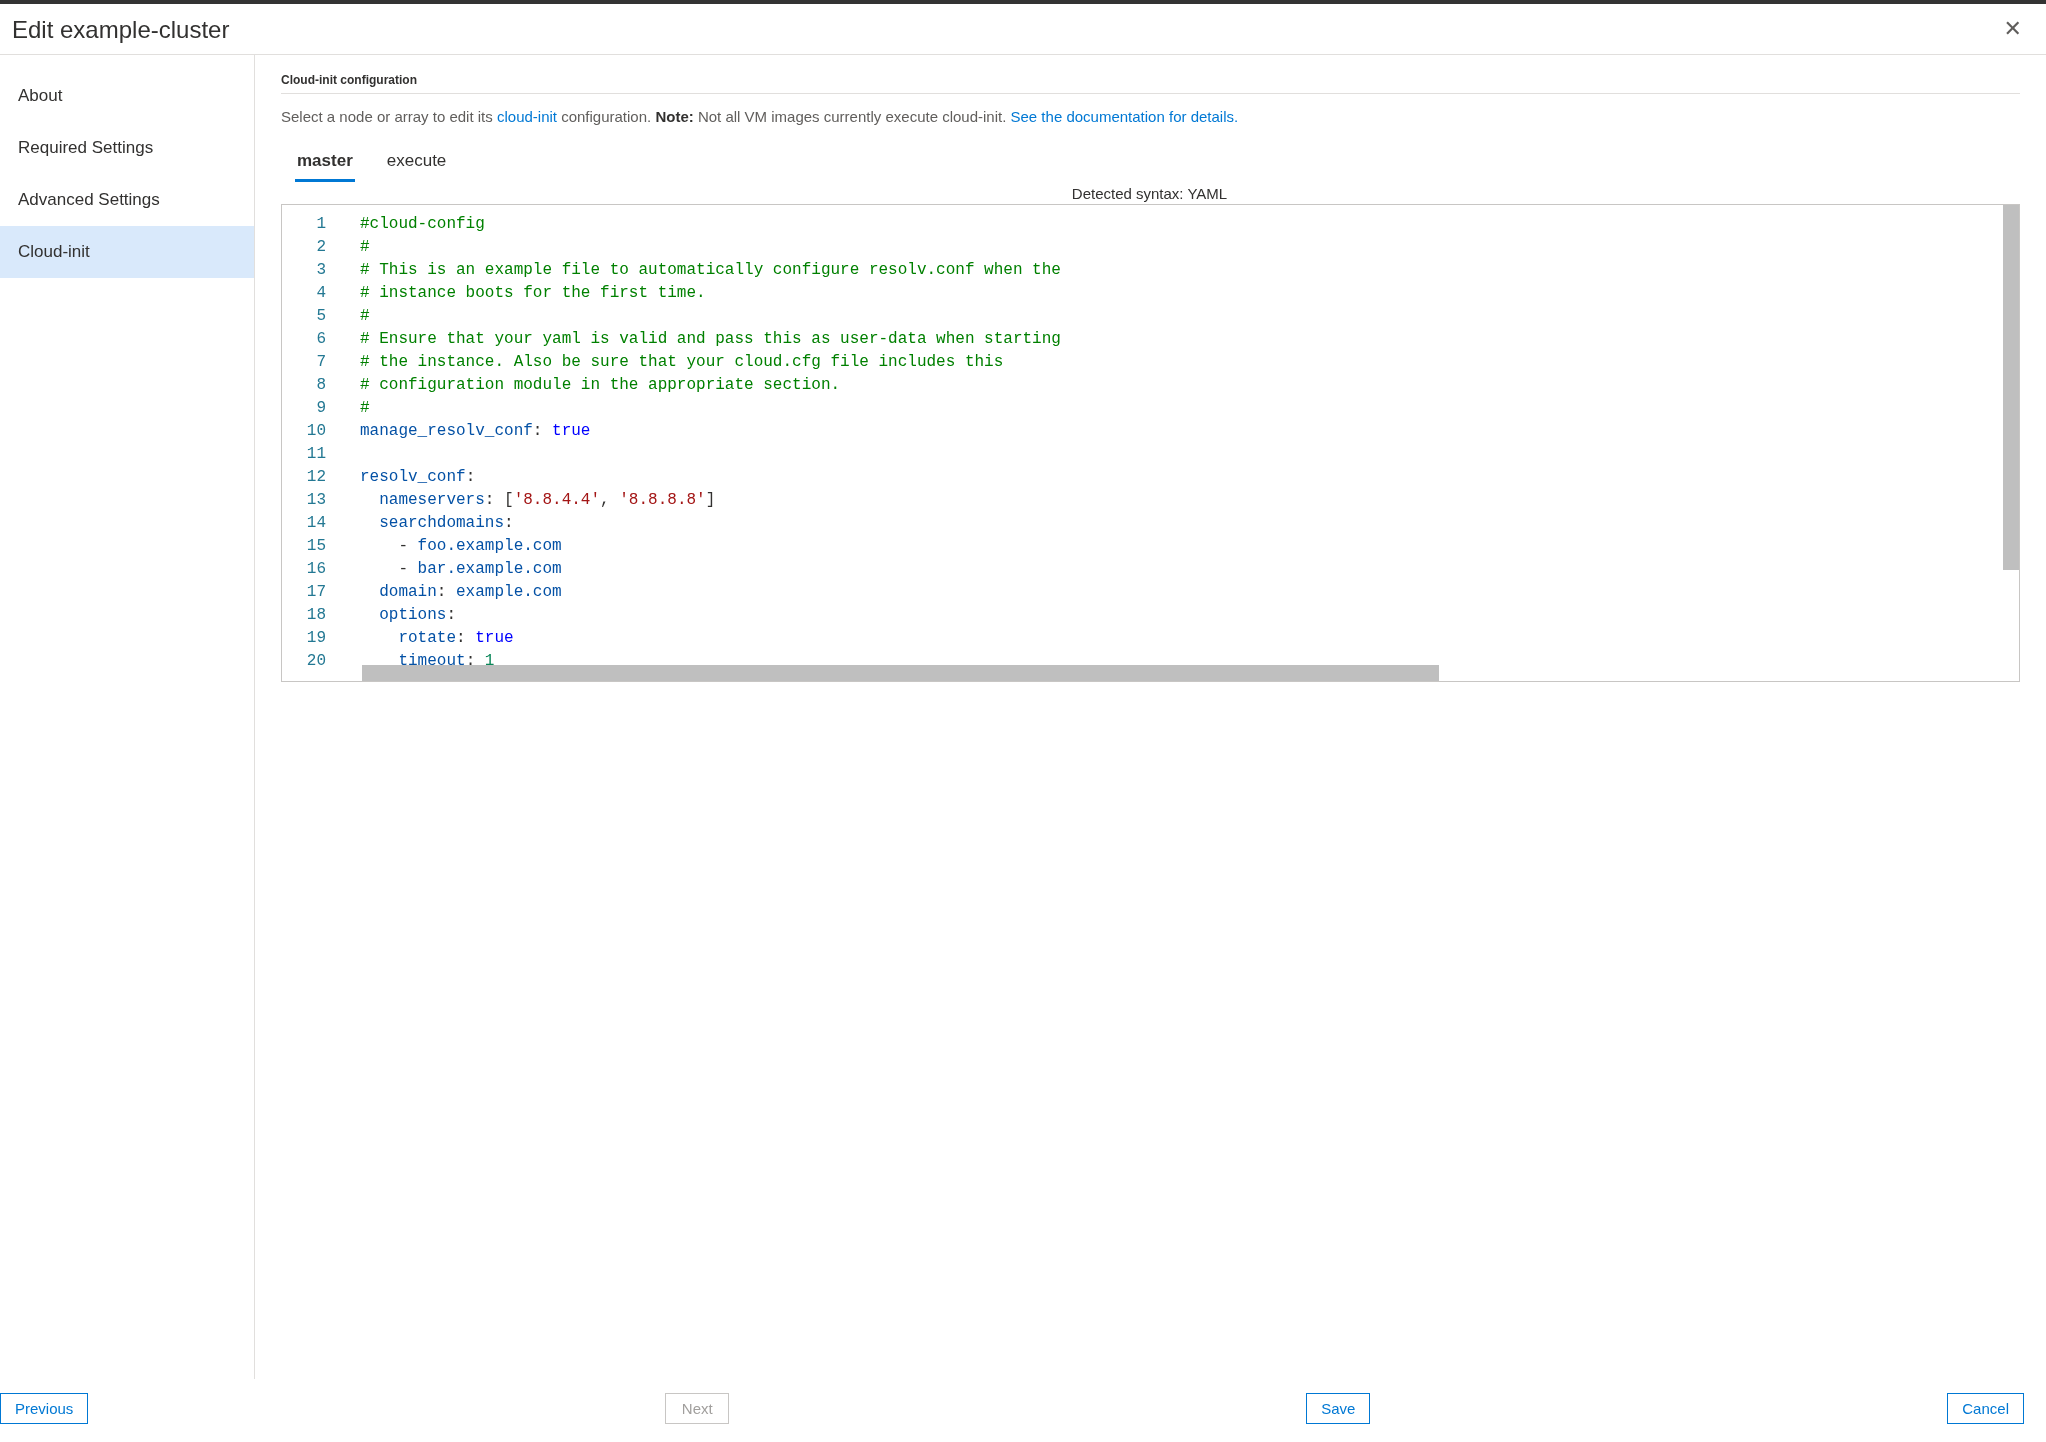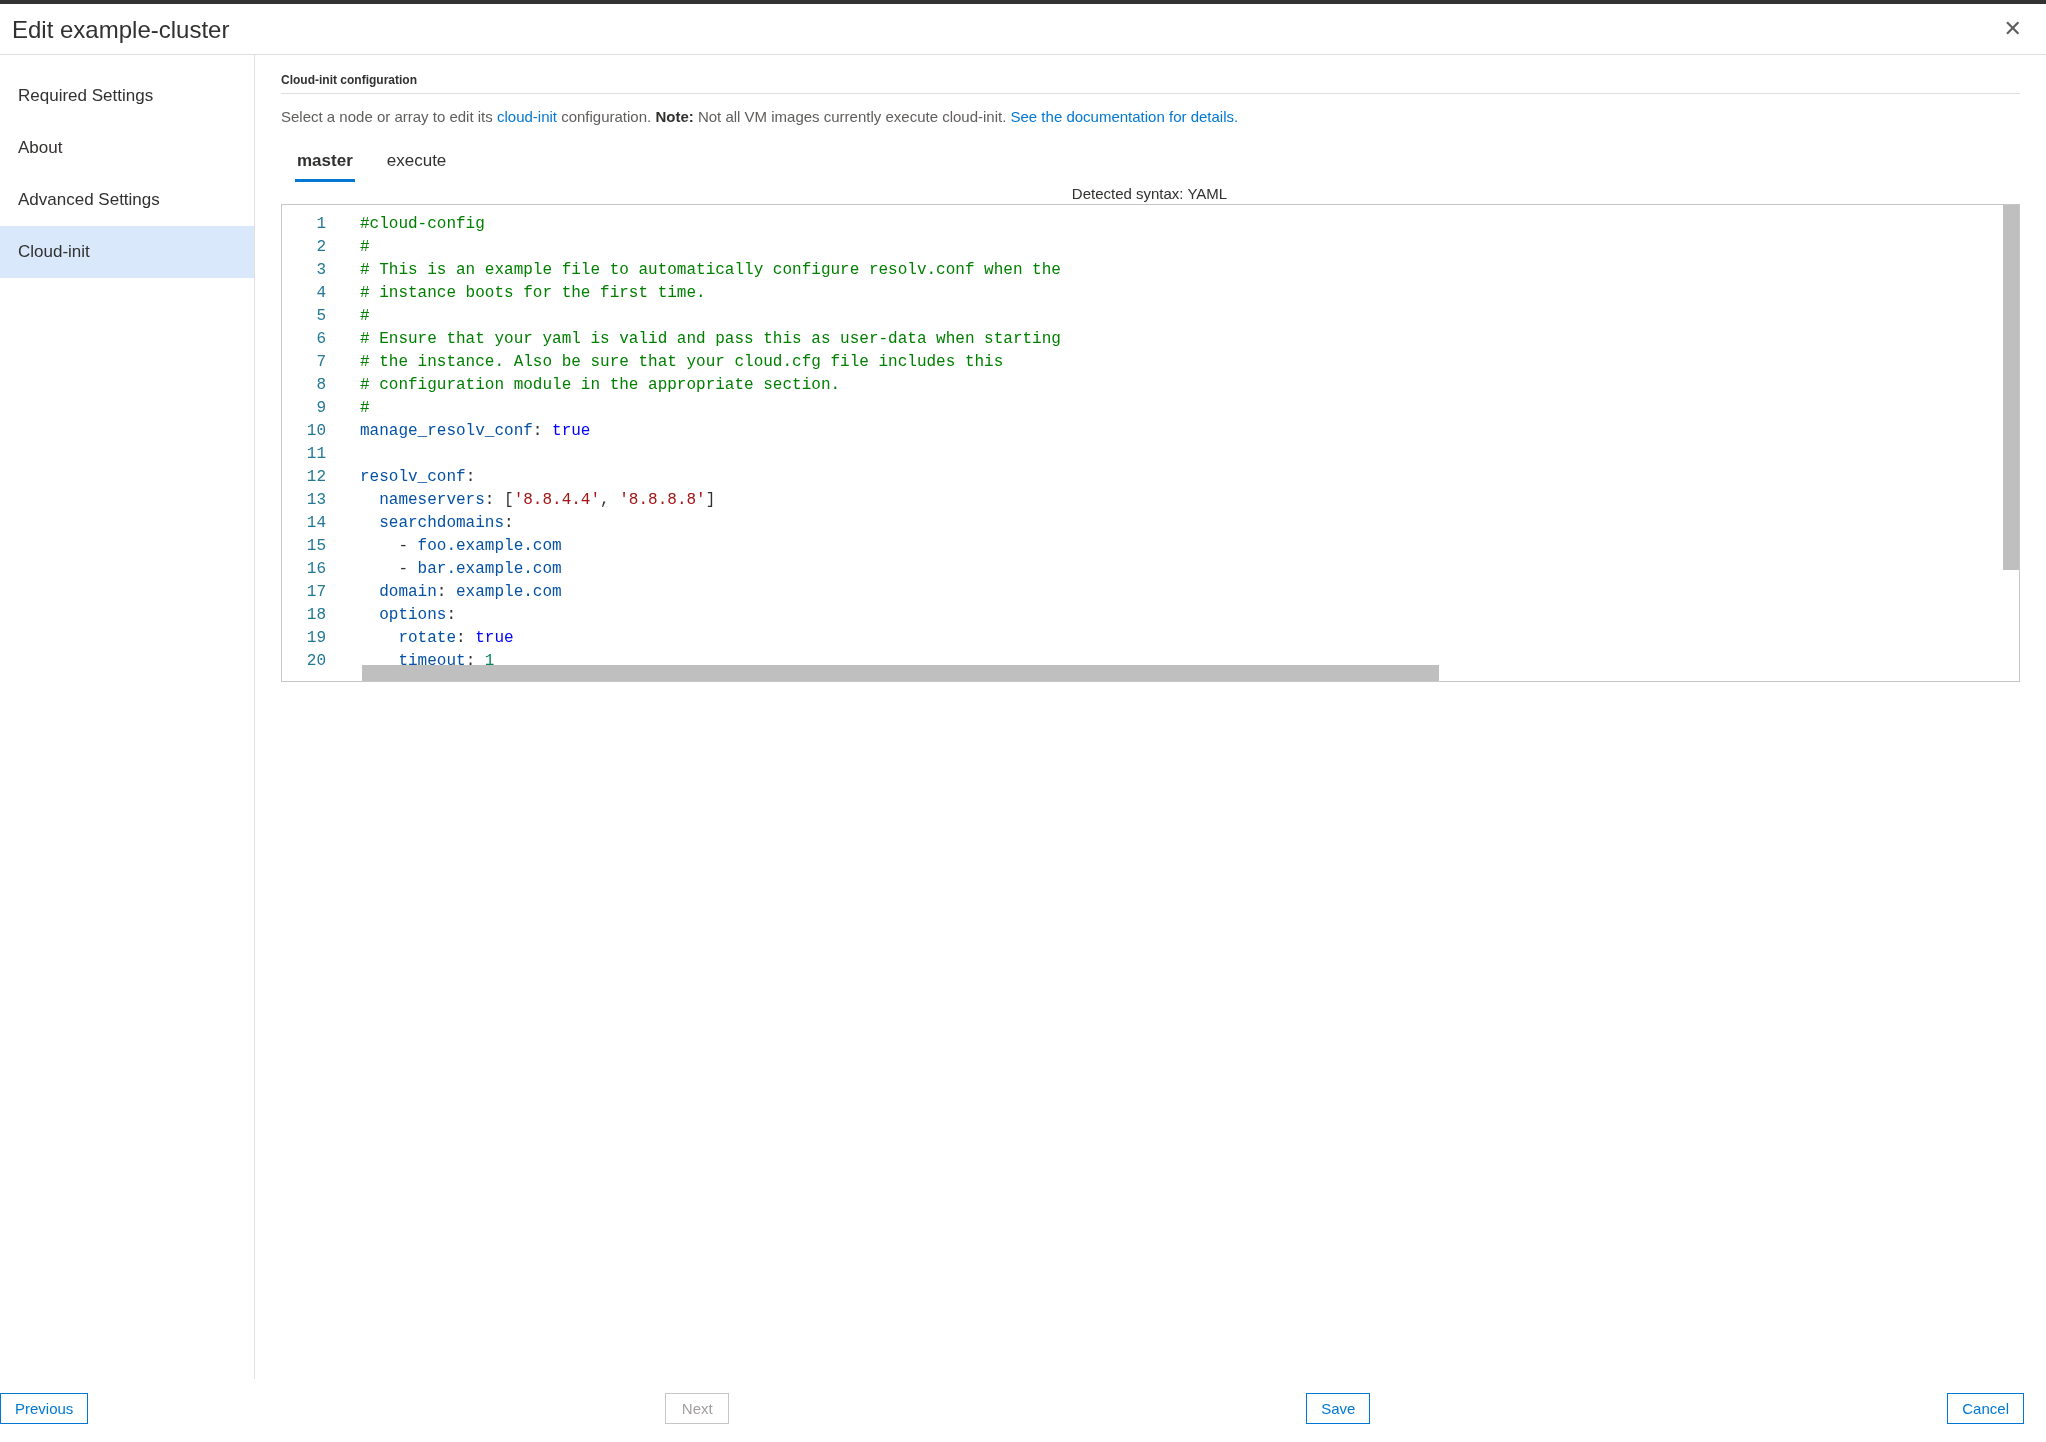--- a/index.html
+++ b/index.html
@@ -189,24 +189,24 @@
 
   <div class="header">
     <div class="header-title">Edit example-cluster</div>
     <div class="close-btn">✕</div>
   </div>
 
   <div class="body">
 
     <div class="sidebar">
       <div class="sidebar-item">
+        <span>About</span>
+      </div>
+      <div class="sidebar-item">
         <span>Required Settings</span>
-      </div>
-      <div class="sidebar-item">
-        <span>About</span>
       </div>
       <div class="sidebar-item">
         <span>Advanced Settings</span>
       </div>
       <div class="sidebar-item selected">
         <span>Cloud-init</span>
       </div>
     </div>
 
     <div class="main">

